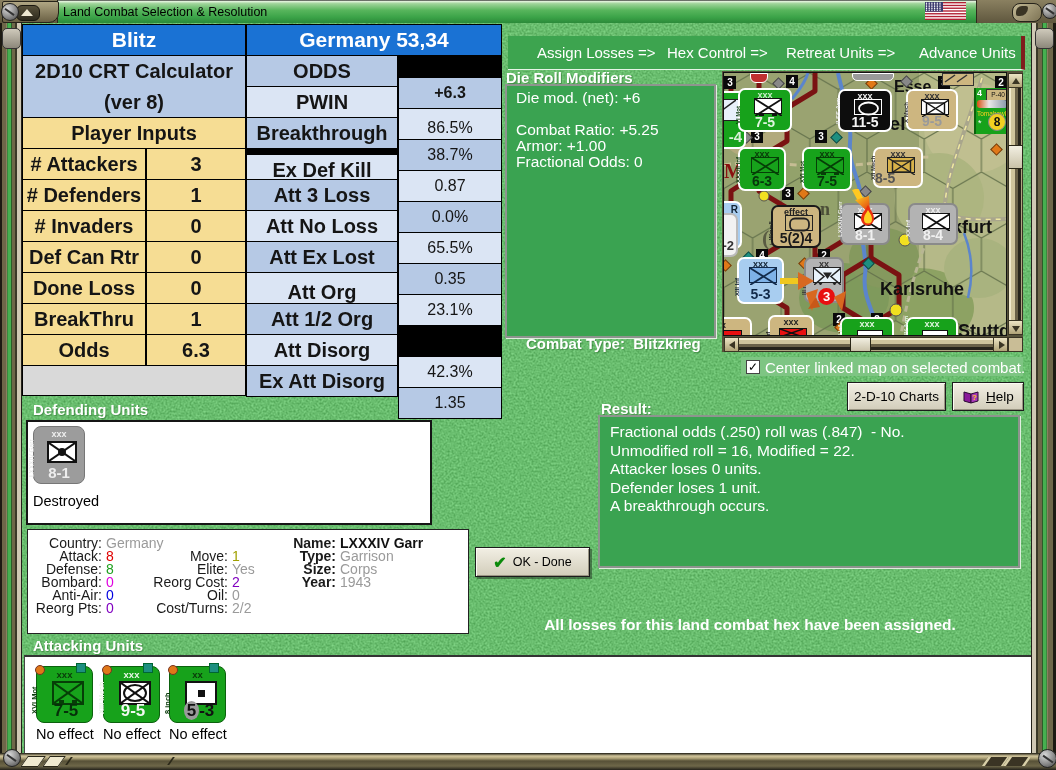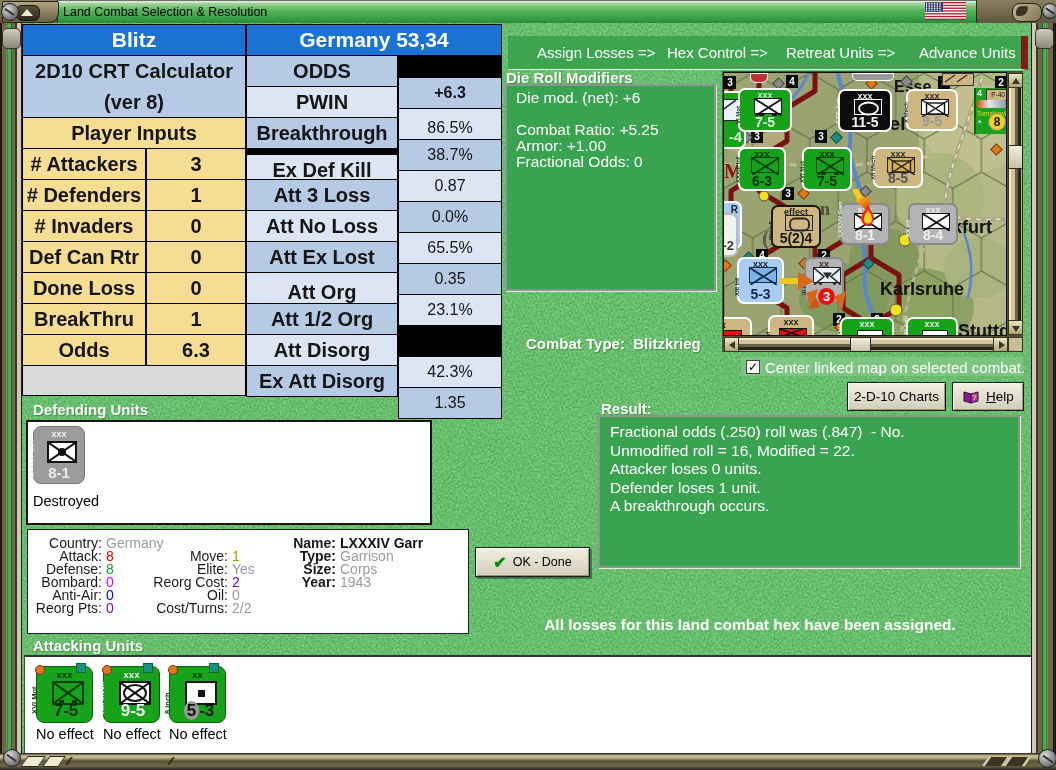--- a/index.html
+++ b/index.html
@@ -19,21 +19,21 @@
   .cell{position:absolute;box-sizing:border-box;border:1px solid #000;color:#151515;display:flex;align-items:center;justify-content:center;font-weight:bold;}
   .hdr{background:#1a72d4;color:#fff;font-size:21px;}
   .lb1{background:#b6c9e5;}
   .lb2{background:#dbe5f4;}
   .tan{background:#f6dd94;}
   .gray{background:#d9d9d9;}
   .fs20{font-size:20px;}
   .fs21{font-size:16px;margin-top:22px;}
   .nb{font-weight:normal;}
   
-  #toolbar{left:508px;top:36px;width:513px;height:33px;background:#3da44f;border-bottom:1px solid #e6f4e6;border-right:7px solid #7f1d1d;}
+  #toolbar{left:508px;top:36px;width:513px;height:33px;background:#3da44f;border-bottom:1px solid #e6f4e6;border-right:4px solid #7f1d1d;}
   .titem{position:absolute;top:8px;color:#fff;font-size:15px;}
   
   .wlabel{color:#fff;font-weight:bold;font-size:15px;text-shadow:1px 1px 1px rgba(0,60,0,.35);}
   .greenbox{background:#3aa351;border:2px solid #8e948e;box-shadow:1px 1px 0 #dfeede;box-sizing:border-box;color:#fff;}
   
   .btn{background:linear-gradient(#f2efe4,#d2cdba);border:1px solid #1c1c1c;box-shadow:inset 1px 1px 0 #fbfaf4,inset -1px -1px 0 #9a9583;box-sizing:border-box;display:flex;align-items:center;justify-content:center;color:#000;}
   
   .ctr{position:absolute;border-radius:8px;box-sizing:border-box;}
   .ctr .sym{position:absolute;box-sizing:border-box;}
   .rot{position:absolute;transform:rotate(-90deg);transform-origin:left bottom;white-space:nowrap;}
@@ -95,21 +95,21 @@
 </div>
 
 <div class="abs" id="toolbar">
   <span class="titem" style="left:29px;">Assign Losses =&gt;</span>
   <span class="titem" style="left:159px;">Hex Control =&gt;</span>
   <span class="titem" style="left:278px;">Retreat Units =&gt;</span>
   <span class="titem" style="left:411px;">Advance Units</span>
 </div>
 
 <div class="abs wlabel" style="left:506px;top:69px;">Die Roll Modifiers</div>
-<div class="abs greenbox" style="left:505px;top:84px;width:211px;height:207px;font-size:15.5px;line-height:16px;padding:4px 12px 0 9px;">
+<div class="abs greenbox" style="left:505px;top:84px;width:211px;height:254px;font-size:15.5px;line-height:16px;padding:4px 12px 0 9px;">
 Die mod. (net): +6<br><br>Combat Ratio: +5.25<br>Armor: +1.00<br>Fractional Odds: 0
 </div>
 <div class="abs wlabel" style="left:526px;top:335px;font-size:15px;">Combat Type:&nbsp; Blitzkrieg</div>
 
 <div class="abs" id="mapblock" style="left:722px;top:71px;width:301px;height:281px;">
 <div style="position:absolute;left:0;top:0;width:301px;height:281px;background:#56523a;"></div>
 <div style="position:absolute;left:1px;top:1px;width:284px;height:264px;background:#111;"></div>
 <div style="position:absolute;left:2px;top:2px;width:282px;height:262px;overflow:hidden;" id="mapvp">
 <svg width="282" height="262" style="position:absolute;left:0;top:0;">
         <defs>
@@ -261,21 +261,21 @@
       </div>
 <div class="ctr" style="left:149px;top:74px;width:50px;height:41px;background:#cdb680;border:2px solid #fff;border-radius:7px;">
         <div style="position:absolute;left:0;right:0;top:0px;text-align:center;font-size:9px;font-weight:bold;color:#333;">xxx</div>
         <div class="sym" style="left:12px;top:8px;width:28px;height:16px;background:#d8b24a;border:1.5px solid #222;">
           <svg width="27" height="17" style="position:absolute;">
             <rect x="4.5" y="3" width="18" height="11" fill="none" stroke="#222" stroke-width="1.4"></rect>
             <line x1="0" y1="0" x2="27" y2="17" stroke="#222" stroke-width="1.4"></line>
             <line x1="27" y1="0" x2="0" y2="17" stroke="#222" stroke-width="1.4"></line>
           </svg>
         </div>
-        <div style="position:absolute;left:0;right:0;bottom:0px;text-align:center;font-size:14px;font-weight:bold;color:#555;">8-5</div>
+        <div style="position:absolute;left:0;right:0;bottom:0px;font-size:14px;font-weight:bold;color:#555;">8-5</div>
         <div class="rot" style="left:1px;bottom:6px;font-size:6px;font-weight:bold;color:#333;">XII Mech</div>
       </div>
 <div class="ctr" style="left:47px;top:132px;width:50px;height:43px;background:#cdb680;border:2px solid #1a1a1a;border-radius:7px;">
         <div style="position:absolute;left:0;right:0;top:0px;text-align:center;font-size:9px;font-weight:bold;color:#222;">effect</div>
         <div class="sym" style="left:12px;top:8px;width:28px;height:16px;background:#cdb680;border:1.5px solid #222;">
           <svg width="27" height="17" style="position:absolute;">
             <rect x="4" y="2.5" width="19" height="12" rx="5" fill="none" stroke="#222" stroke-width="1.8"></rect>
           </svg>
         </div>
         <div style="position:absolute;left:0;right:0;bottom:0px;text-align:center;font-size:14px;font-weight:bold;color:#1a1a1a;">5(2)4</div>

